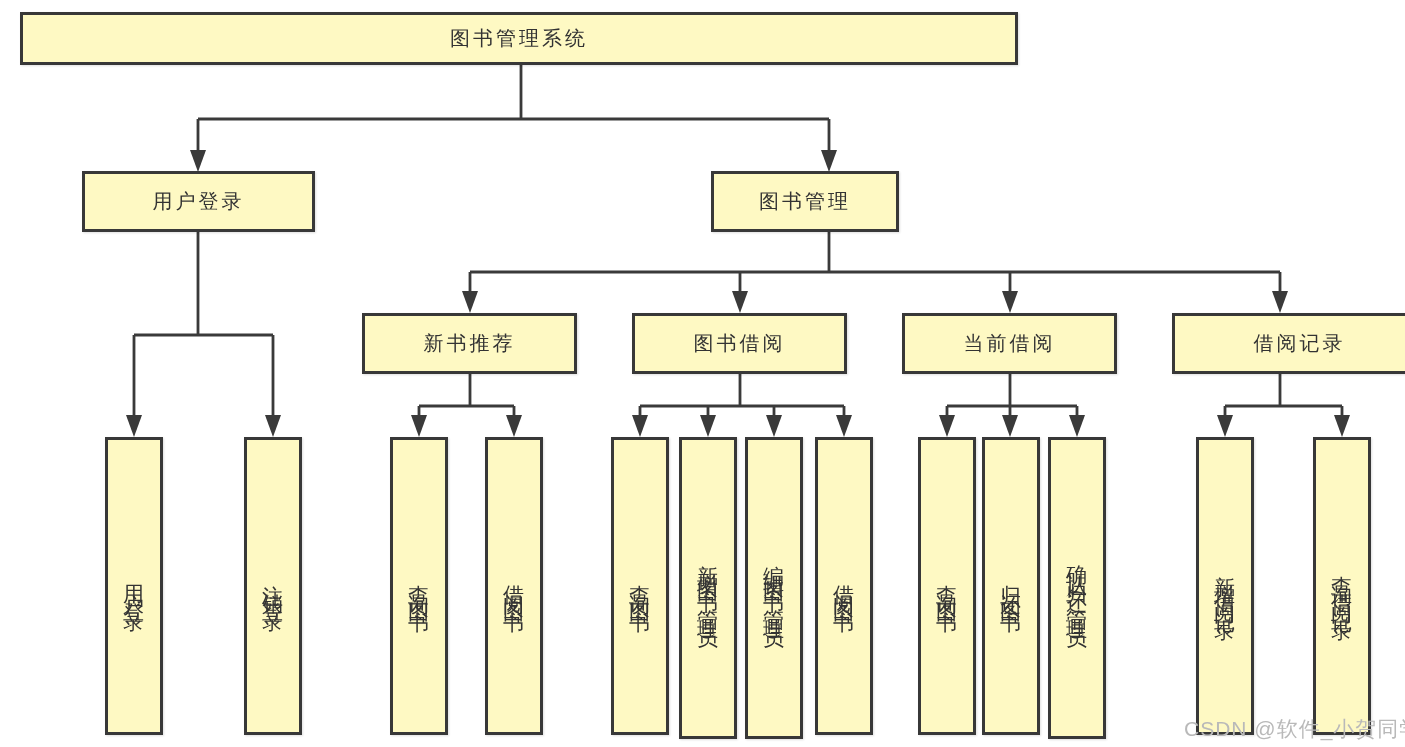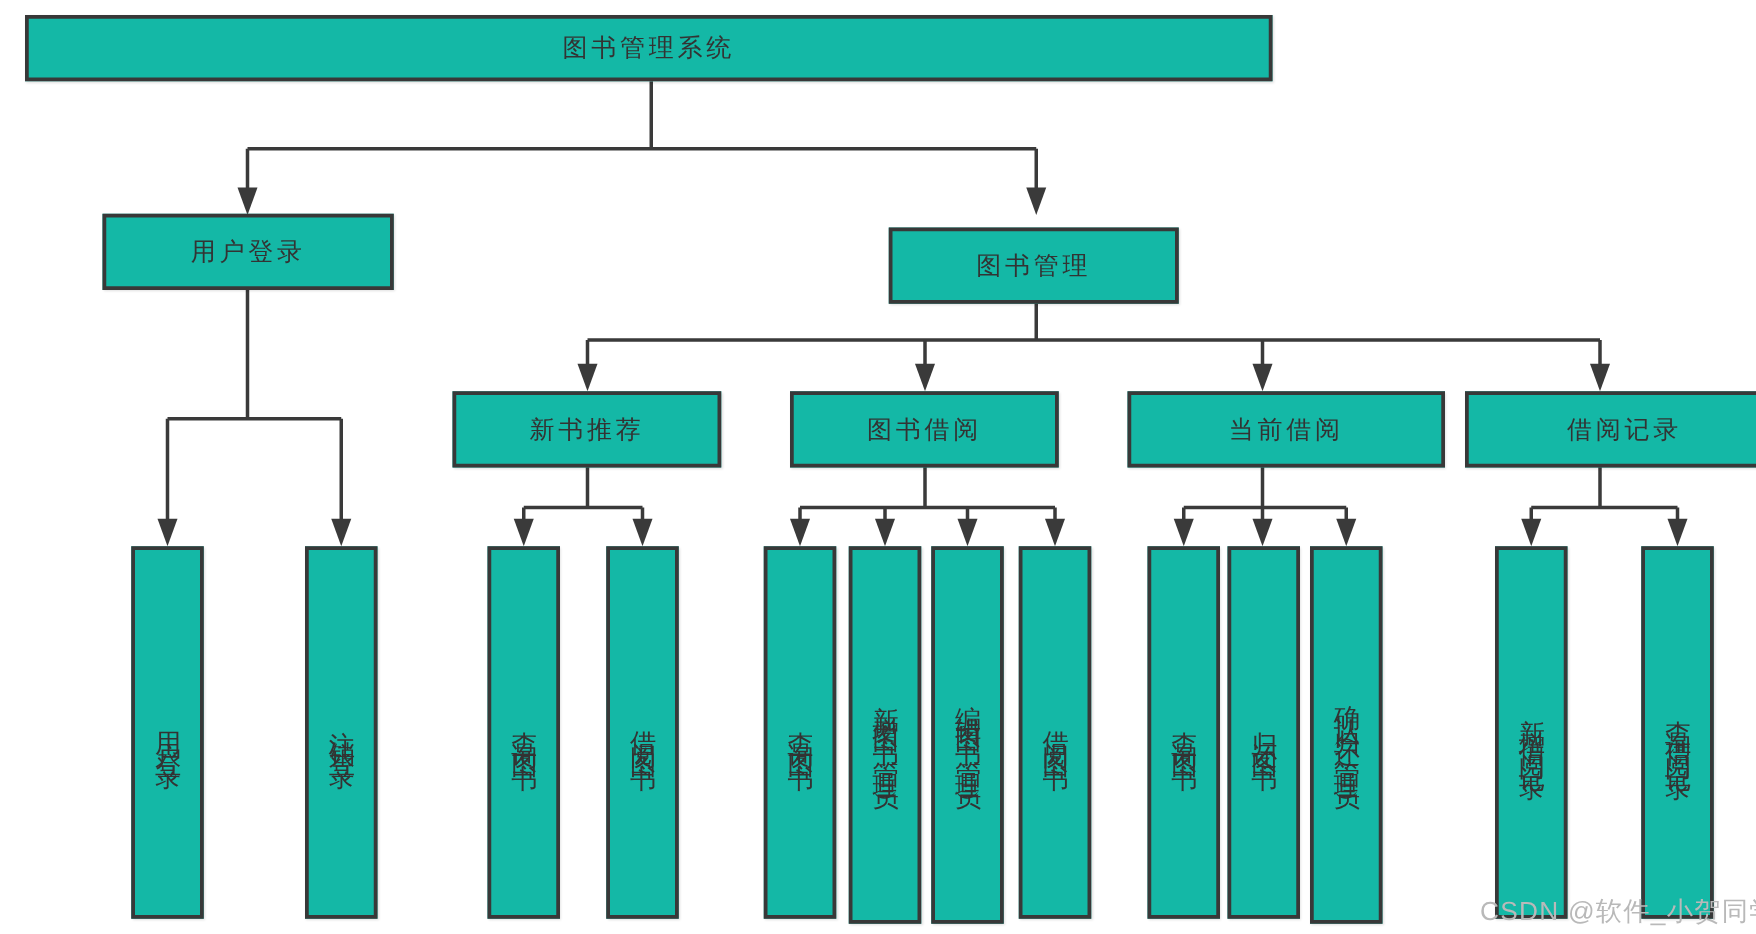--- a/index.html
+++ b/index.html
@@ -11,21 +11,21 @@
     color:#333333;
     overflow:hidden;
   }
   #wires{position:absolute;left:0;top:0;z-index:1;}
   #wires path{stroke:#3a3a3a;stroke-width:2.8;fill:none;}
   #wires polygon{fill:#3a3a3a;stroke:none;}
   .box{
     position:absolute;
     box-sizing:border-box;
     border:3px solid #383838;
-    background:#14b8a6;
+    background:#fef9c3;
     display:flex;align-items:center;justify-content:center;
     z-index:2;
     box-shadow:1px 1px 2px rgba(0,0,0,0.12);
   }
   .hbox{font-size:20px;letter-spacing:3px;white-space:nowrap;}
   .vbox{
     writing-mode:vertical-rl;
     font-size:21px;
     letter-spacing:9px;
     line-height:1;
@@ -91,25 +91,25 @@
     <g>
       <path d="M1280,373 V406 M1225,406 H1342 M1225,406 V418 M1342,406 V418"></path>
       <polygon points="1217,415 1233,415 1225,437"></polygon>
       <polygon points="1334,415 1350,415 1342,437"></polygon>
     </g>
   </svg>
 
   <div class="box hbox" style="left:20px;top:12px;width:998px;height:53px">图书管理系统</div>
 
   <div class="box hbox" style="left:82px;top:171px;width:233px;height:61px">用户登录</div>
-  <div class="box hbox" style="left:711px;top:182px;width:232px;height:61px">图书管理</div>
+  <div class="box hbox" style="left:711px;top:171px;width:188px;height:61px">图书管理</div>
 
   <div class="box hbox" style="left:362px;top:313px;width:215px;height:61px">新书推荐</div>
   <div class="box hbox" style="left:632px;top:313px;width:215px;height:61px">图书借阅</div>
-  <div class="box hbox" style="left:902px;top:313px;width:254px;height:61px">当前借阅</div>
+  <div class="box hbox" style="left:902px;top:313px;width:215px;height:61px">当前借阅</div>
   <div class="box hbox" style="left:1172px;top:313px;width:255px;height:61px">借阅记录</div>
 
   <div class="box vbox" style="left:105px;top:437px;width:58px;height:298px">用户登录</div>
   <div class="box vbox" style="left:244px;top:437px;width:58px;height:298px">注销登录</div>
 
   <div class="box vbox" style="left:390px;top:437px;width:58px;height:298px">查询图书</div>
   <div class="box vbox" style="left:485px;top:437px;width:58px;height:298px">借阅图书</div>
 
   <div class="box vbox" style="left:611px;top:437px;width:58px;height:298px">查询图书</div>
   <div class="box vbox" style="left:679px;top:437px;width:58px;height:302px">新增图书（管理员）</div>

